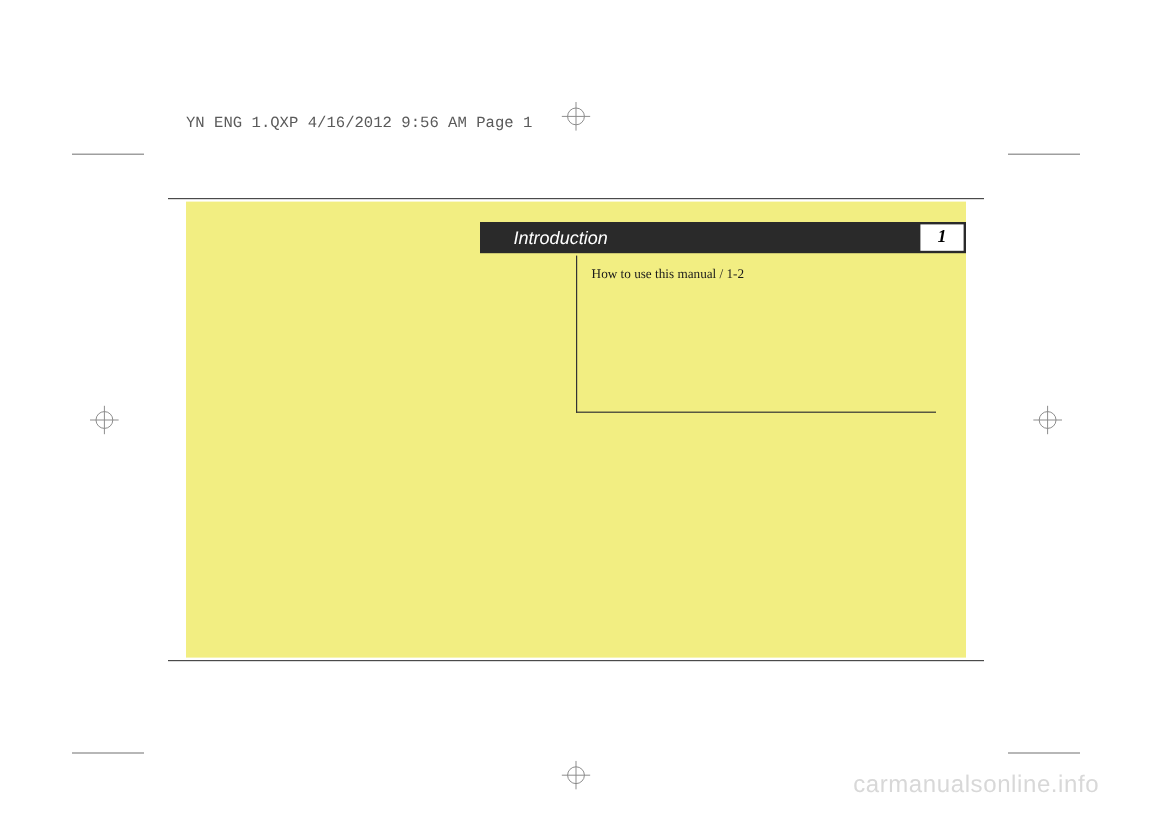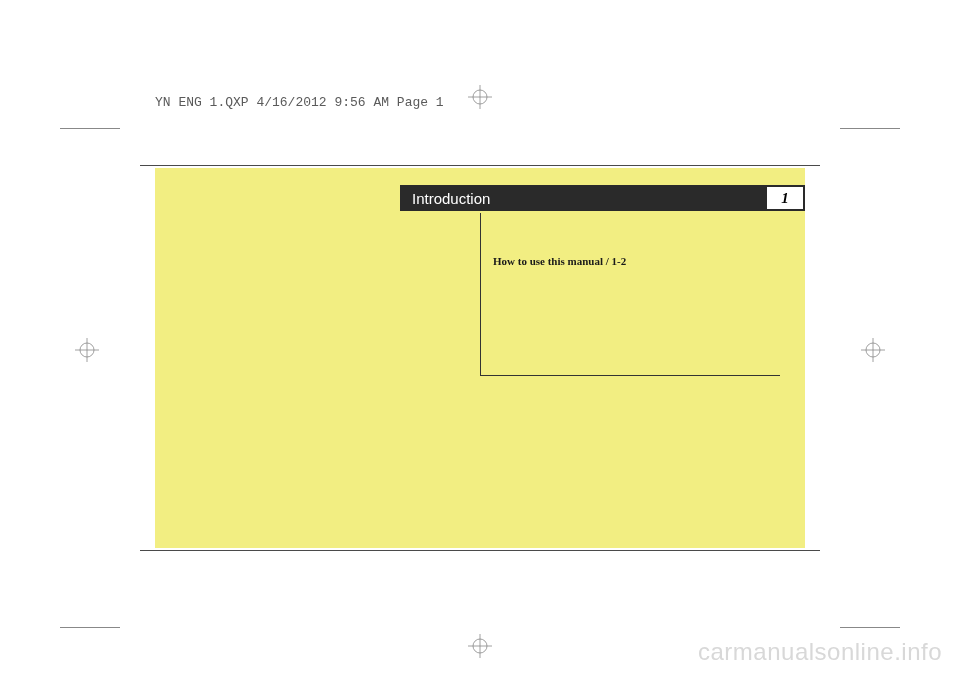--- a/index.html
+++ b/index.html
@@ -80,21 +80,22 @@
       height: 26px;
       background: #2a2a2a;
       display: flex;
       align-items: center;
       justify-content: space-between;
     }
     .title-text {
       color: #fff;
       font-family: Arial, sans-serif;
       font-size: 15px;
-      padding-left: 12px;
+      padding-left: 28px;
+      font-style: italic;
     }
     .title-number-box {
       background: #fff;
       height: 22px;
       width: 36px;
       margin-right: 2px;
       display: flex;
       align-items: center;
       justify-content: center;
       font-style: italic;
@@ -108,32 +109,31 @@
       top: 213px;
       left: 480px;
       width: 300px;
       border-left: 1px solid #333;
       border-bottom: 1px solid #333;
       padding: 8px 0 105px 12px;
     }
     .content-line {
       font-family: 'Times New Roman', serif;
       font-size: 11px;
-      font-weight: bold;
+      font-weight: normal;
       color: #1a1a1a;
       line-height: 1.5;
-      margin-top: 32px;
     }
     
     .watermark {
       position: absolute;
       bottom: 12px;
-      right: 18px;
+      right: 44px;
       font-family: Arial, sans-serif;
-      font-size: 24px;
+      font-size: 20px;
       color: #d8d8d8;
       font-weight: normal;
       letter-spacing: 0.5px;
     }
   </style>
 </head>
 <body>
 
 <div class="crop-mark top-left-h"></div>
 <div class="crop-mark top-right-h"></div>

